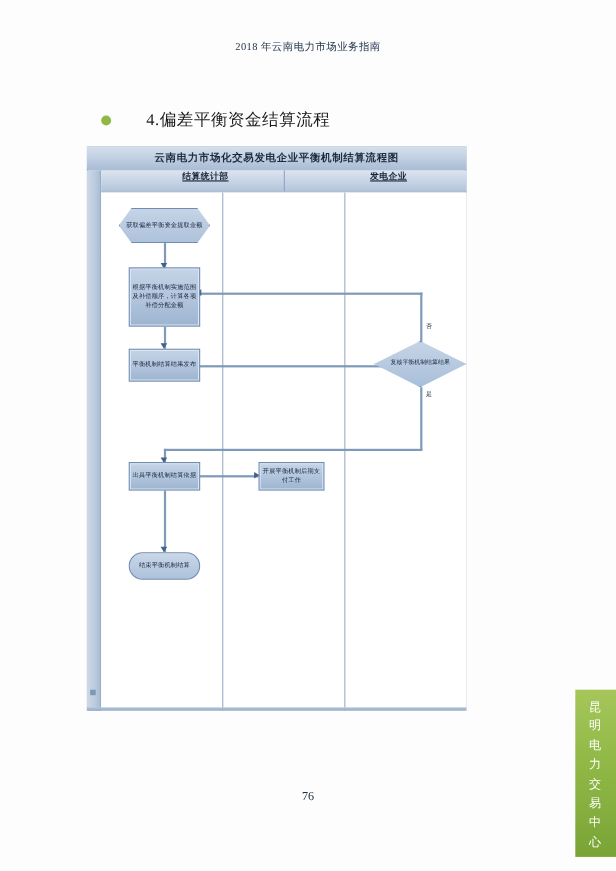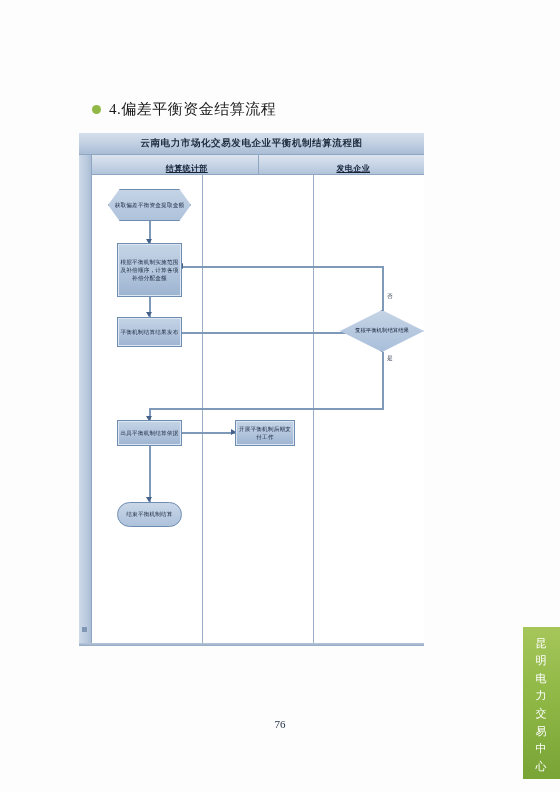--- a/index.html
+++ b/index.html
@@ -18,21 +18,21 @@
   .doc-header{
     position:absolute;top:36px;left:0;width:560px;
     text-align:center;
     font-size:9.5px;color:#24364d;
     letter-spacing:.4px;
     font-family:"Liberation Serif","DejaVu Serif",serif;
   }
   
   .section-title-row{
     position:absolute;top:100px;left:92px;
-    display:flex;align-items:center;gap:8px;
+    display:flex;align-items:center;gap:32px;
   }
   .bullet{
     width:9px;height:9px;border-radius:50%;
     background:#8fb846;
     display:inline-block;
     flex:0 0 auto;
   }
   .section-title{
     font-size:15px;color:#1a1a1a;
     font-family:"Liberation Serif","DejaVu Serif",serif;
@@ -77,21 +77,21 @@
   }
   
   .col-header-band{
     position:absolute;left:13px;top:22px;width:332px;height:20px;
     background:linear-gradient(180deg,#dce4ee 0%,#c8d5e6 50%,#b2c4da 100%);
     border-bottom:1px solid #8ea6c2;
     display:flex;box-sizing:border-box;
   }
   .col-header{
     flex:1 1 0;
-    display:flex;align-items:flex-end;justify-content:center;
+    display:flex;align-items:flex-start;justify-content:center;
     border-right:1px solid #8ea6c2;
     box-sizing:border-box;
     margin-left:24px;
   }
   .col-header:last-child{border-right:none;}
   .col-header span{
     font-size:8px;font-weight:bold;color:#15233a;
     letter-spacing:.4px;
     text-decoration:underline;
     font-family:"Liberation Serif","DejaVu Serif",serif;
@@ -206,20 +206,21 @@
     position:absolute;left:0;top:718px;width:560px;
     text-align:center;font-size:11px;color:#1c2b3e;
     font-family:"Liberation Serif","DejaVu Serif",serif;
   }
 </style>
 </head>
 <body>
 
 <div class="page">
 
+  <div class="doc-header">2018 年云南电力市场业务指南</div>
 
   <div class="section-title-row">
     <span class="bullet"></span>
     <span class="section-title">4.偏差平衡资金结算流程</span>
   </div>
 
   <div class="chart-frame">
     <div class="chart-shadow"></div>
 
     <div class="chart-titlebar">

